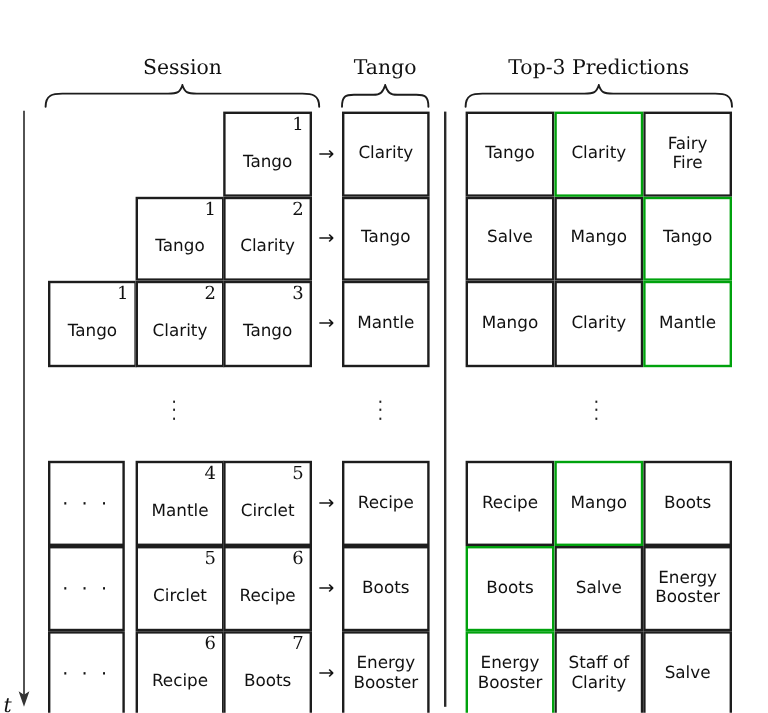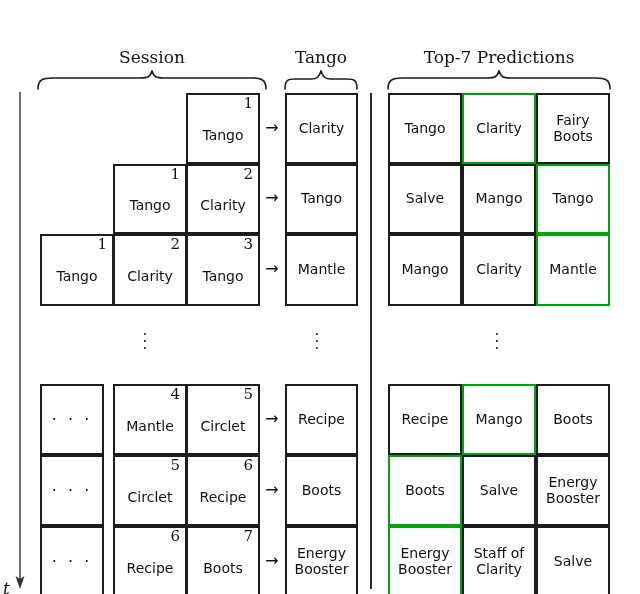--- a/index.html
+++ b/index.html
@@ -124,21 +124,21 @@
   }
   .vdots b { display: block; font-weight: 400; }
 </style>
 </head>
 <body>
 
 <div class="figure">
 
   <div class="group-label" id="label-session">Session</div>
   <div class="group-label" id="label-target">Tango</div>
-  <div class="group-label" id="label-top3">Top-7 Predictions</div>
+  <div class="group-label" id="label-top3">Top-3 Predictions</div>
 
   <svg class="brace" style="left:36px; top:26px;" width="232" height="20" viewBox="0 0 232 20">
     <path d="M2,19 C2,9 8,8 16,8 L104,8 C112,8 114,7 116,1 C118,7 120,8 128,8 L216,8 C224,8 230,9 230,19" fill="none" stroke="#1d1d1d" stroke-width="1.6" stroke-linecap="round"></path>
   </svg>
   <svg class="brace" style="left:283px; top:26px;" width="76" height="20" viewBox="0 0 76 20">
     <path d="M2,19 C2,10 5,9 12,9 L28,9 C34,9 36,7 38,1 C40,7 42,9 48,9 L64,9 C71,9 74,10 74,19" fill="none" stroke="#1d1d1d" stroke-width="1.6" stroke-linecap="round"></path>
   </svg>
   <svg class="brace" style="left:386px; top:26px;" width="226" height="20" viewBox="0 0 226 20">
     <path d="M2,19 C2,9 8,8 16,8 L101,8 C109,8 111,7 113,1 C115,7 117,8 125,8 L210,8 C218,8 224,9 224,19" fill="none" stroke="#1d1d1d" stroke-width="1.6" stroke-linecap="round"></path>
   </svg>
@@ -161,21 +161,21 @@
         <span class="txt">Clarity</span>
       </div>
       <div class="cell" style="left: 388px; top: 49px; width: 74px; height: 71px;">
         <span class="txt">Tango</span>
       </div>
       <div class="cell hit" style="left: 462px; top: 49px; width: 74px; height: 71px;">
         <span class="txt">Clarity</span>
       </div>
       <div class="cell" style="left: 536px; top: 49px; width: 74px; height: 71px;">
         <span class="txt">Fairy
-Boots</span>
+Fire</span>
       </div>
       <div class="cell has-idx" style="left: 113px; top: 120px; width: 74px; height: 70px;">
         <span class="idx">1</span>
         <span class="txt">Tango</span>
       </div>
       <div class="cell has-idx" style="left: 186px; top: 120px; width: 74px; height: 70px;">
         <span class="idx">2</span>
         <span class="txt">Clarity</span>
       </div>
       <div class="arrow" style="left: 261px; top: 146px;">→</div>

